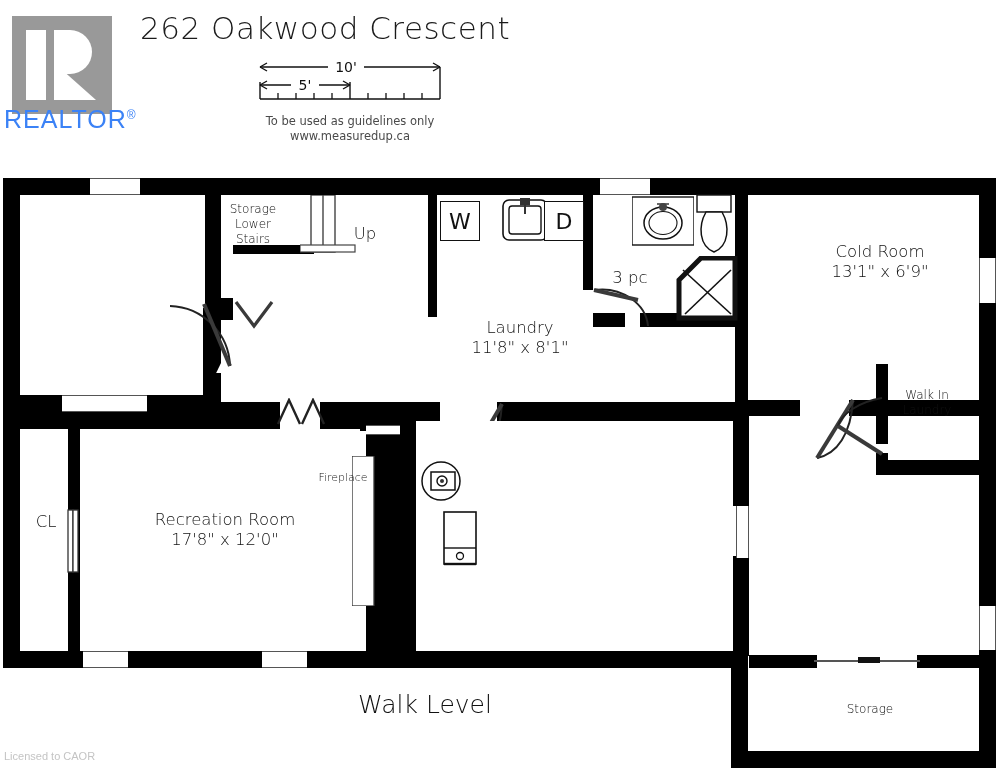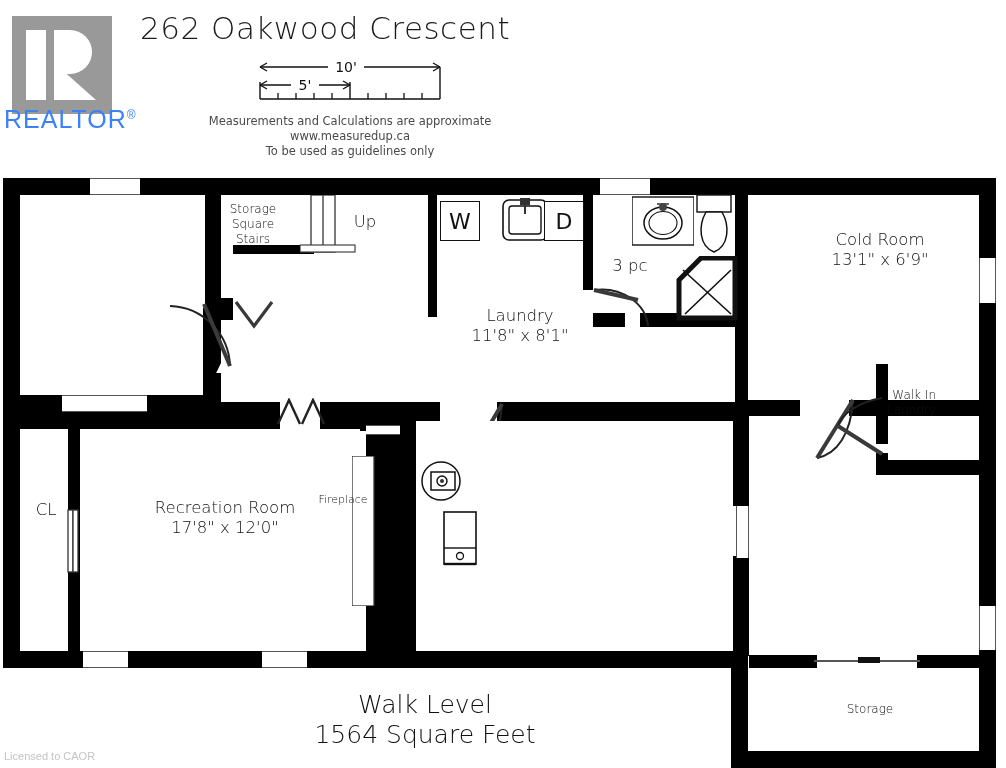--- a/index.html
+++ b/index.html
@@ -77,23 +77,23 @@
     background: #ffffff;
   }
   .label {
     position: absolute;
     font-family: "DejaVu Sans", sans-serif;
     color: #111111;
     text-align: center;
     white-space: nowrap;
     line-height: 1.22;
   }
-  .lbl-room { font-size: 16.5px; font-weight: 300; }
+  .lbl-room { font-size: 16.5px; font-weight: 300; margin-top: 12px; }
   .lbl-small { font-size: 12px; font-weight: 300; }
-  .lbl-tiny { font-size: 11px; font-weight: 300; margin-top: 22px; }
+  .lbl-tiny { font-size: 11px; font-weight: 300; }
   .lbl-box {
     position: absolute;
     font-family: "DejaVu Sans", sans-serif;
     font-size: 22px;
     color: #111111;
     border: 1.6px solid #111;
     background: #fff;
     display: flex;
     align-items: center;
     justify-content: center;
@@ -171,23 +171,22 @@
       <line x1="59" y1="35" x2="59" y2="41"></line>
       <line x1="77" y1="35" x2="77" y2="41"></line>
       <line x1="113" y1="35" x2="113" y2="41"></line>
       <line x1="131" y1="35" x2="131" y2="41"></line>
       <line x1="149" y1="35" x2="149" y2="41"></line>
       <line x1="167" y1="35" x2="167" y2="41"></line>
     </g>
   </svg>
 
   <div id="disclaimer">
-    <div>Measurements and Calculations are approximate</div>
+    <div>To be used as guidelines only</div>
     <div>www.measuredup.ca</div>
-    <div>To be used as guidelines only</div>
   </div>
 
   <div id="plan">
 
     <div class="wall" style="left:3px; top:10px; width:993px; height:17px;"></div>
 
     <div class="wall" style="left:3px; top:10px; width:17px; height:490px;"></div>
 
     <div class="wall" style="left:979px; top:10px; width:17px; height:590px;"></div>
 
@@ -220,21 +219,21 @@
     <div class="label lbl-room" style="left:42px; top:277px; width:140px;">
       <span>Office</span><br>
       <span>10'8" x 10'4"</span>
     </div>
 
     <div class="room-white" style="left:221px; top:27px; width:80px; height:53px;"></div>
     <div class="wall" style="left:233px; top:77px; width:80px; height:9px;"></div>
     <div class="wall" style="left:304px; top:77px; width:10px; height:9px;"></div>
     <div class="label lbl-small" style="left:208px; top:34px; width:90px; line-height:1.25;">
       <span>Storage</span><br>
-      <span>Square</span><br>
+      <span>Lower</span><br>
       <span>Stairs</span>
     </div>
 
     <svg style="position:absolute; left:234px; top:132px; width:80px; height:32px;" viewBox="0 0 80 32" xmlns="http://www.w3.org/2000/svg">
       <polyline points="2,2 20,26 38,2" stroke="#3a3a3a" stroke-width="3.2" fill="none"></polyline>
     </svg>
 
     <div class="wall" style="left:221px; top:130px; width:12px; height:22px;"></div>
 
     <div class="window-v" style="left:311px; top:27px; width:24px; height:57px;"></div>
@@ -316,21 +315,21 @@
     </div>
 
     <svg style="position:absolute; left:795px; top:230px; width:62px; height:64px;" viewBox="0 0 62 64" xmlns="http://www.w3.org/2000/svg">
       <path d="M58 2 C56 36 42 56 22 60" stroke="#222" stroke-width="2" fill="none"></path>
       <line x1="58" y1="2" x2="22" y2="60" stroke="#3a3a3a" stroke-width="4"></line>
     </svg>
 
     <div class="wall" style="left:876px; top:196px; width:12px; height:80px;"></div>
     <div class="wall" style="left:876px; top:285px; width:12px; height:22px;"></div>
     <div class="wall" style="left:876px; top:292px; width:104px; height:15px;"></div>
-    <div class="label lbl-small" style="left:846px; top:220px; width:90px;text-align:right;">
+    <div class="label lbl-small" style="left:882px; top:220px; width:90px;">
       <span>Walk In</span><br>
       <span>Laundry</span>
     </div>
 
     <svg style="position:absolute; left:836px; top:228px; width:52px; height:62px;" viewBox="0 0 52 62" xmlns="http://www.w3.org/2000/svg">
       <path d="M46 2 C22 6 6 18 2 30" stroke="#222" stroke-width="2" fill="none"></path>
       <line x1="2" y1="30" x2="46" y2="58" stroke="#3a3a3a" stroke-width="4"></line>
     </svg>
 
     <div class="wall" style="left:20px; top:244px; width:200px; height:17px;"></div>
@@ -412,17 +411,16 @@
     <div class="label lbl-small" style="left:815px; top:534px; width:110px;">
       <span>Storage</span>
     </div>
 
     <div class="wall" style="left:360px; top:253px; width:10px; height:10px;"></div>
     <div class="window-v" style="left:366px; top:257px; width:34px; height:10px; border-left:none; border-right:none; border-top:1.2px solid #555; border-bottom:1.2px solid #555;"></div>
   </div>
 
   <div id="footer-title">
     <div>Walk Level</div>
-    <div>1564 Square Feet</div>
   </div>
   <div id="licensed">Licensed to CAOR</div>
 
 </div>
 
 </body></html>

